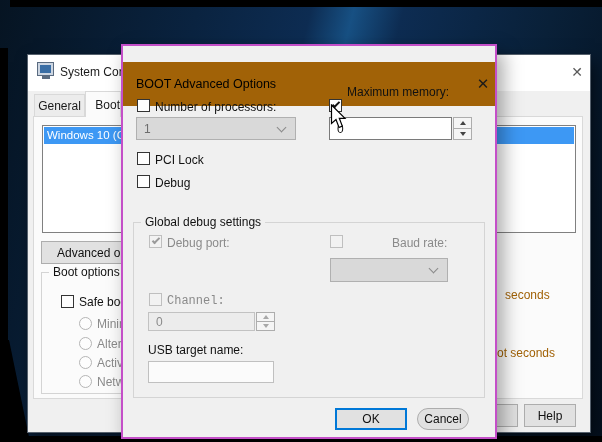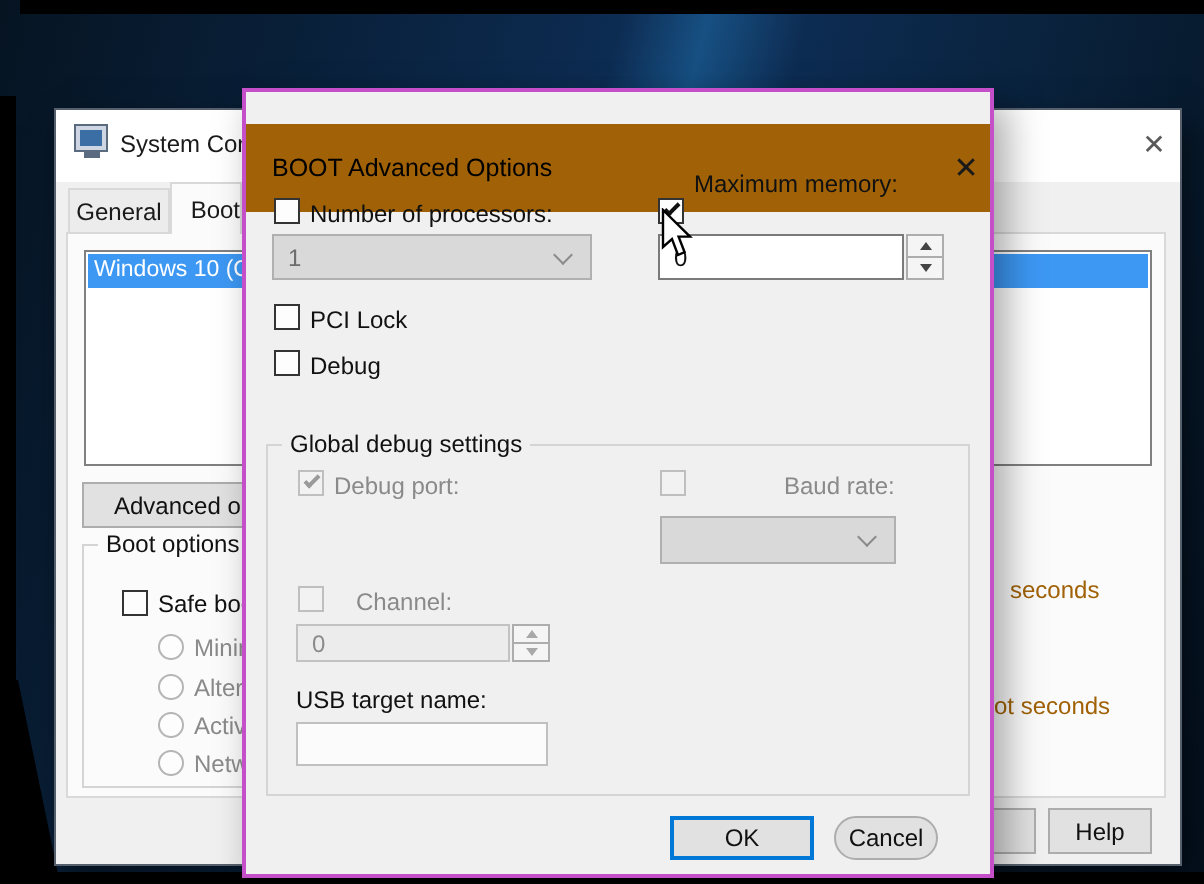--- a/index.html
+++ b/index.html
@@ -178,21 +178,21 @@
       <span class="lbl dis" style="left:33px; top:13px;">Debug port:</span>
 
       <span class="cb disabled" style="left:196px; top:12px;"></span>
       <span class="lbl dis" style="left:214px; top:13px;margin-left:44px;">Baud rate:</span>
       <div class="combo" style="left:196px; top:35px; width:118px; height:24px;">
         <span class="combo-val"></span>
         <span class="chev"></span>
       </div>
 
       <span class="cb disabled" style="left:15px; top:70px;"></span>
-      <span class="lbl dis" style="left:44px; top:71px;">Channel:</span>
+      <span class="lbl dis" style="left:33px; top:71px;font-family:Liberation Mono, monospace;">Channel:</span>
       <div class="edit disabled" style="left:14px; top:89px; width:107px; height:19px;">
         <span class="combo-val">0</span>
       </div>
       <div class="spinner disabled" style="left:122px; top:89px; height:19px;">
         <div class="spin-btn">
             <span class="tri-up"></span>
           </div>
         <div class="spin-btn">
             <span class="tri-down"></span>
           </div>

